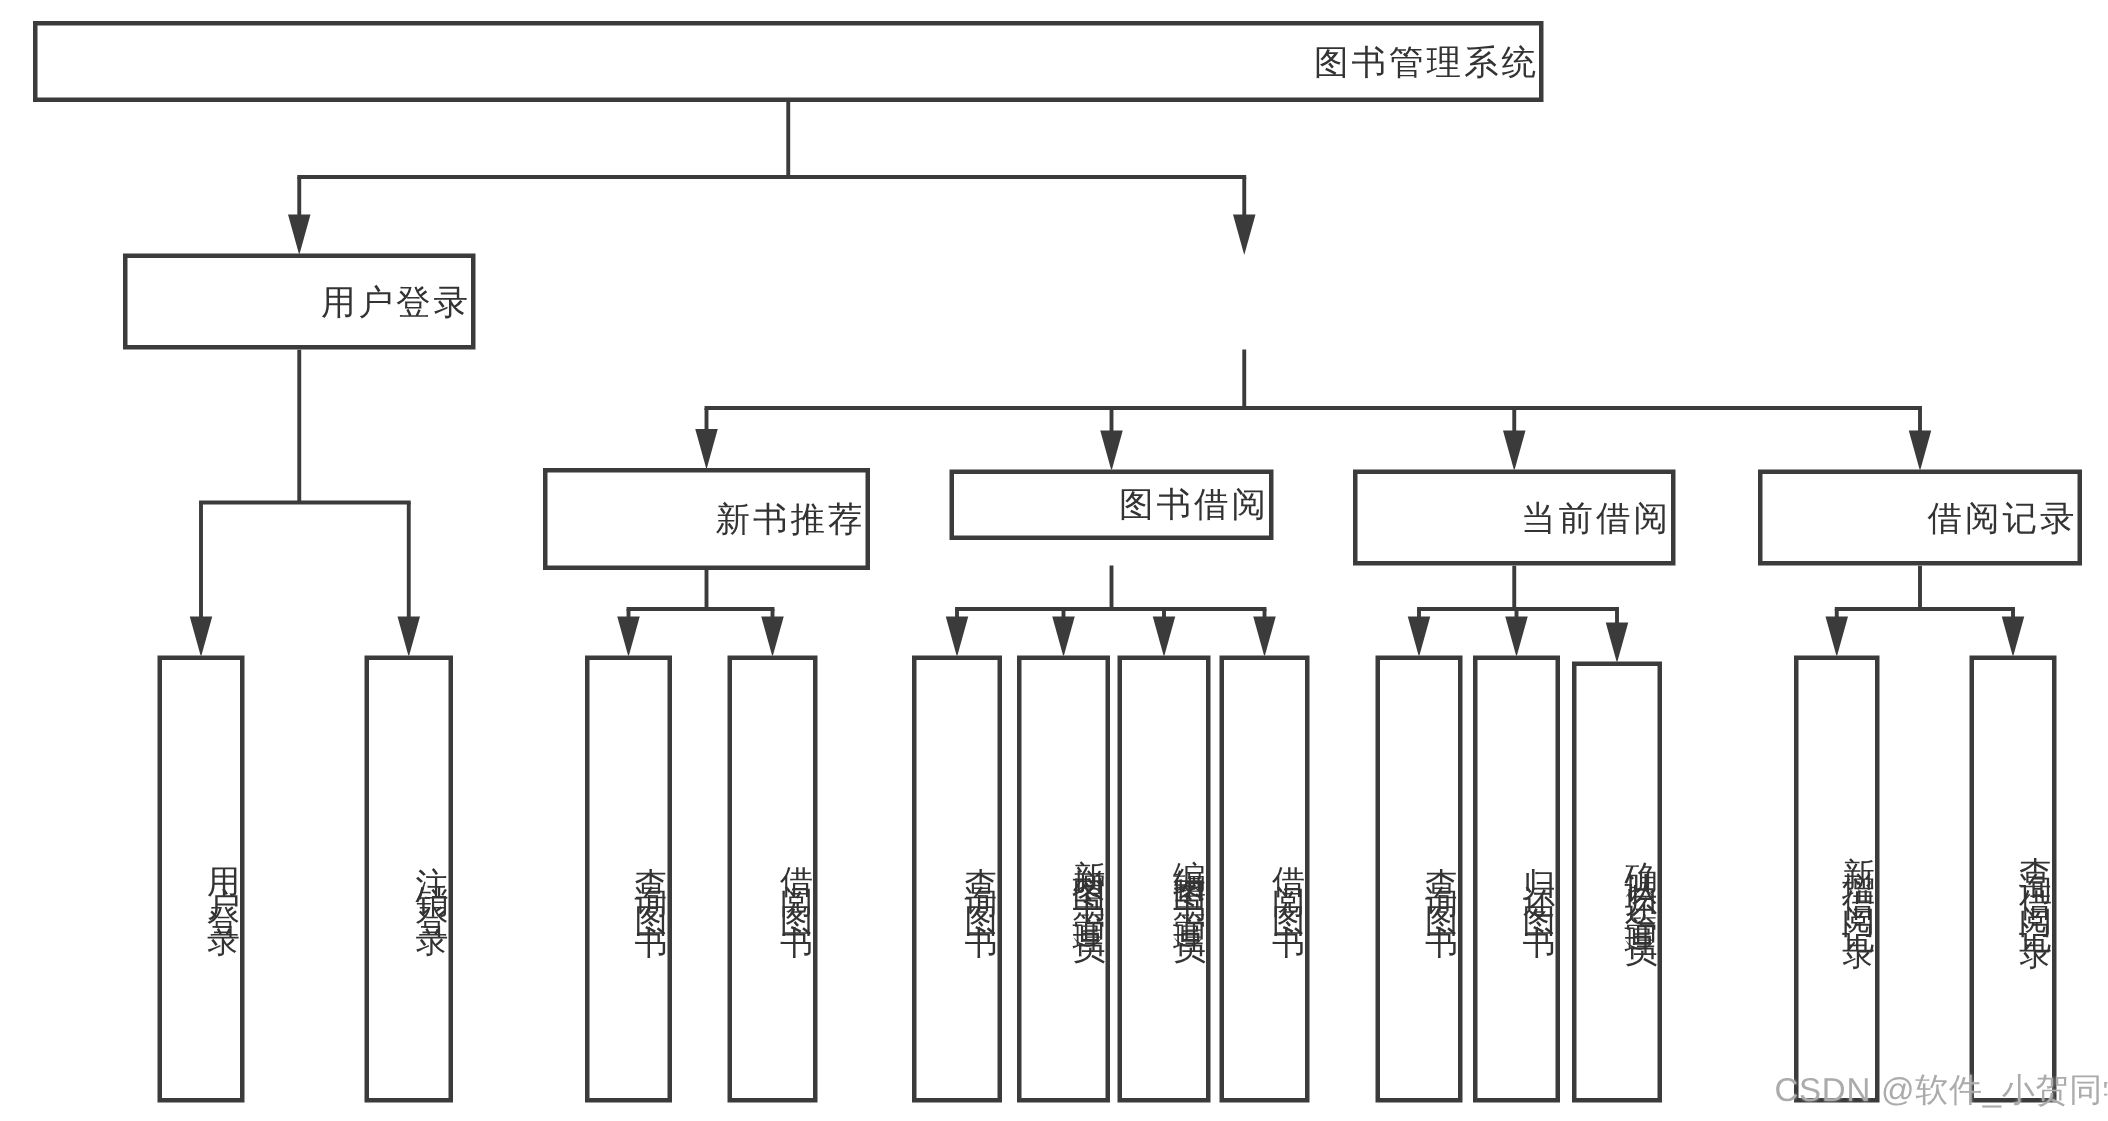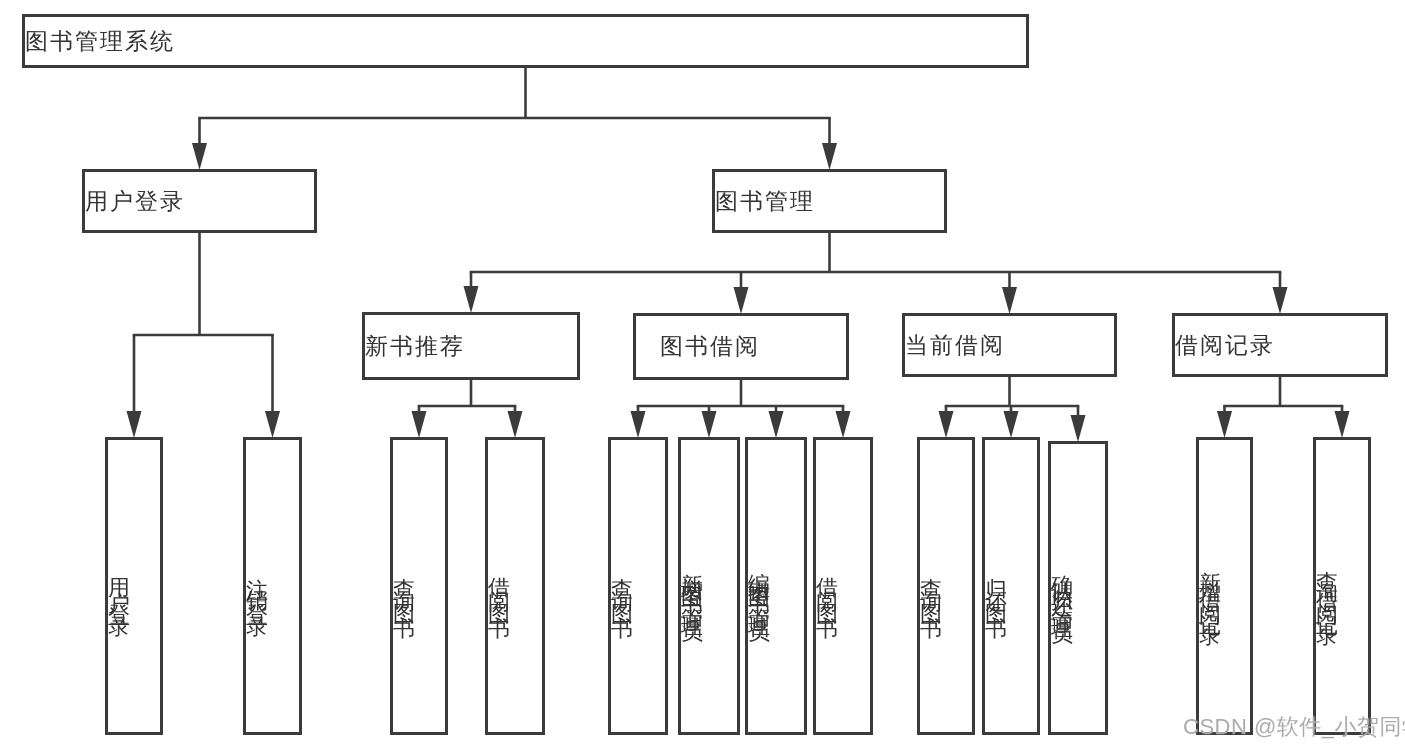--- a/index.html
+++ b/index.html
@@ -3,21 +3,21 @@
 <meta charset="utf-8">
 <style>
   html,body{margin:0;padding:0;background:#ffffff;}
   .stage{
     position:relative;width:1405px;height:747px;background:#ffffff;overflow:hidden;
     font-family:"Liberation Sans","DejaVu Sans",sans-serif;
   }
   #connectors{position:absolute;left:0;top:0;width:1405px;height:747px;}
   .node{
     position:absolute;background:#ffffff;border:3px solid #3b3b3b;box-sizing:border-box;
-    display:flex;align-items:center;justify-content:flex-start;color:#333333;
+    display:flex;align-items:center;justify-content:flex-end;color:#333333;
   }
   .node.h .lbl{font-size:23px;letter-spacing:2px;white-space:nowrap;}
   .node.v .lbl{
     writing-mode:vertical-rl;text-orientation:mixed;
     font-size:22px;line-height:1;white-space:nowrap;
   }
   .node.v4 .lbl{letter-spacing:13px;}
   .node.v6 .lbl{letter-spacing:11px;}
   .node.v9 .lbl{letter-spacing:7px;}
   .watermark{
@@ -85,28 +85,25 @@
       <polygon points="1334.5,411 1349.5,411 1342,438" fill="#3b3b3b"></polygon>
     </svg>
 
   <div class="node h" style="left: 22px; top: 14px; width: 1007px; height: 54px;">
     <span class="lbl">图书管理系统</span>
   </div>
 
   <div class="node h" style="left: 82px; top: 169px; width: 235px; height: 64px;">
     <span class="lbl">用户登录</span>
   </div>
-  <div class="node h" style="left: 712px; top: 169px; width: 235px; height: 64px;">
-    <span class="lbl">图书管理</span>
-  </div>
 
   <div class="node h" style="left: 362px; top: 312px; width: 218px; height: 68px;">
     <span class="lbl">新书推荐</span>
   </div>
-  <div class="node h" style="left: 633px; top: 313px; width: 216px; height: 67px; padding-left: 24px;">
+  <div class="node h" style="left: 633px; top: 313px; width: 216px; height: 47px; padding-left: 24px;">
     <span class="lbl">图书借阅</span>
   </div>
   <div class="node h" style="left: 1172px; top: 313px; width: 216px; height: 64px;">
     <span class="lbl">借阅记录</span>
   </div>
   <div class="node h" style="left: 902px; top: 313px; width: 215px; height: 64px;">
     <span class="lbl">当前借阅</span>
   </div>
 
   <div class="node v v4" style="left: 105px; top: 437px; width: 58px; height: 298px;">

